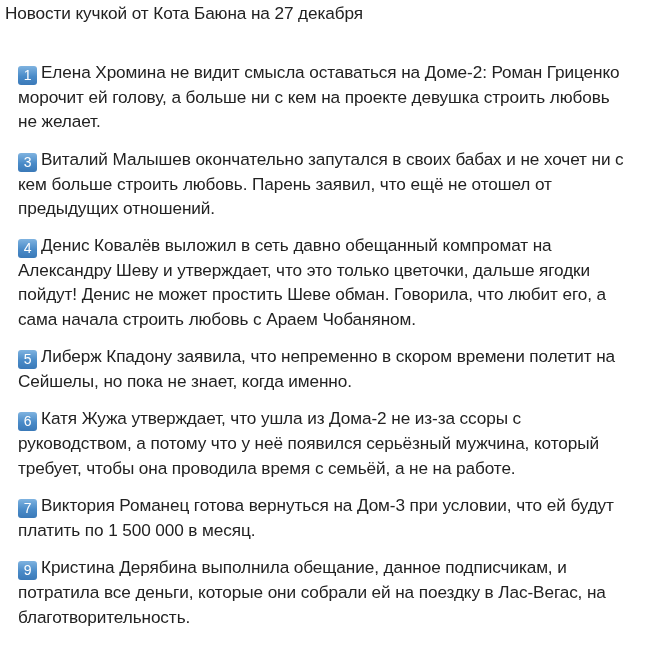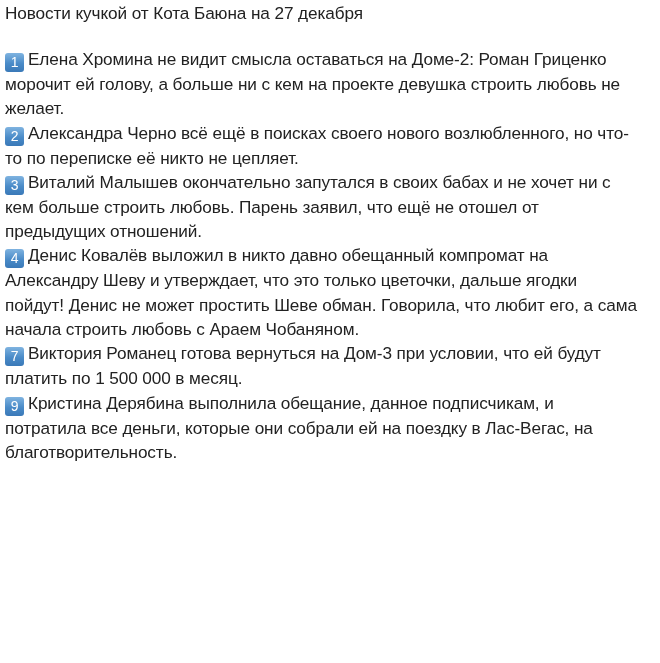--- a/index.html
+++ b/index.html
@@ -23,21 +23,21 @@
     .title {
       margin: 1px 0 0 0;
       height: 24px;
       font-weight: normal;
       font-size: 17.2px;
     }
     .spacer {
       height: 22px;
     }
     .item {
-      margin: 0;
+      margin: 13px;
     }
     .badge {
       display: inline-block;
       width: 19px;
       height: 19px;
       border-radius: 3px;
       background: linear-gradient(180deg, #7fb3e0 0%, #4a8bc8 55%, #3a79b8 100%);
       color: #ffffff;
       font-size: 14px;
       line-height: 19px;
@@ -49,25 +49,26 @@
   </style>
 </head>
 <body>
 
 <div class="page">
   <div class="title">Новости кучкой от Кота Баюна на 27 декабря</div>
   <div class="spacer"></div>
 
   <p class="item"><span class="badge">1</span><span>Елена Хромина не видит смысла оставаться на Доме-2: Роман Гриценко морочит ей голову, а больше ни с кем на проекте девушка строить любовь не желает.</span></p>
 
-  <p class="item"><span class="badge">2</span><span>Александра Черно всё ещё в поисках своего нового возлюбленного, но что-то по переписке её никто не цепляет.</span></p>
 
   <p class="item"><span class="badge">3</span><span>Виталий Малышев окончательно запутался в своих бабах и не хочет ни с кем больше строить любовь. Парень заявил, что ещё не отошел от предыдущих отношений.</span></p>
 
-  <p class="item"><span class="badge">4</span><span>Денис Ковалёв выложил в никто давно обещанный компромат на Александру Шеву и утверждает, что это только цветочки, дальше ягодки пойдут! Денис не может простить Шеве обман. Говорила, что любит его, а сама начала строить любовь с Араем Чобаняном.</span></p>
+  <p class="item"><span class="badge">4</span><span>Денис Ковалёв выложил в сеть давно обещанный компромат на Александру Шеву и утверждает, что это только цветочки, дальше ягодки пойдут! Денис не может простить Шеве обман. Говорила, что любит его, а сама начала строить любовь с Араем Чобаняном.</span></p>
 
+  <p class="item"><span class="badge">5</span><span>Либерж Кпадону заявила, что непременно в скором времени полетит на Сейшелы, но пока не знает, когда именно.</span></p>
 
+  <p class="item"><span class="badge">6</span><span>Катя Жужа утверждает, что ушла из Дома-2 не из-за ссоры с руководством, а потому что у неё появился серьёзный мужчина, который требует, чтобы она проводила время с семьёй, а не на работе.</span></p>
 
   <p class="item"><span class="badge">7</span><span>Виктория Романец готова вернуться на Дом-3 при условии, что ей будут платить по 1 500 000 в месяц.</span></p>
 
 
   <p class="item"><span class="badge">9</span><span>Кристина Дерябина выполнила обещание, данное подписчикам, и потратила все деньги, которые они собрали ей на поездку в Лас-Вегас, на благотворительность.</span></p>
 </div>
 
 </body></html>

